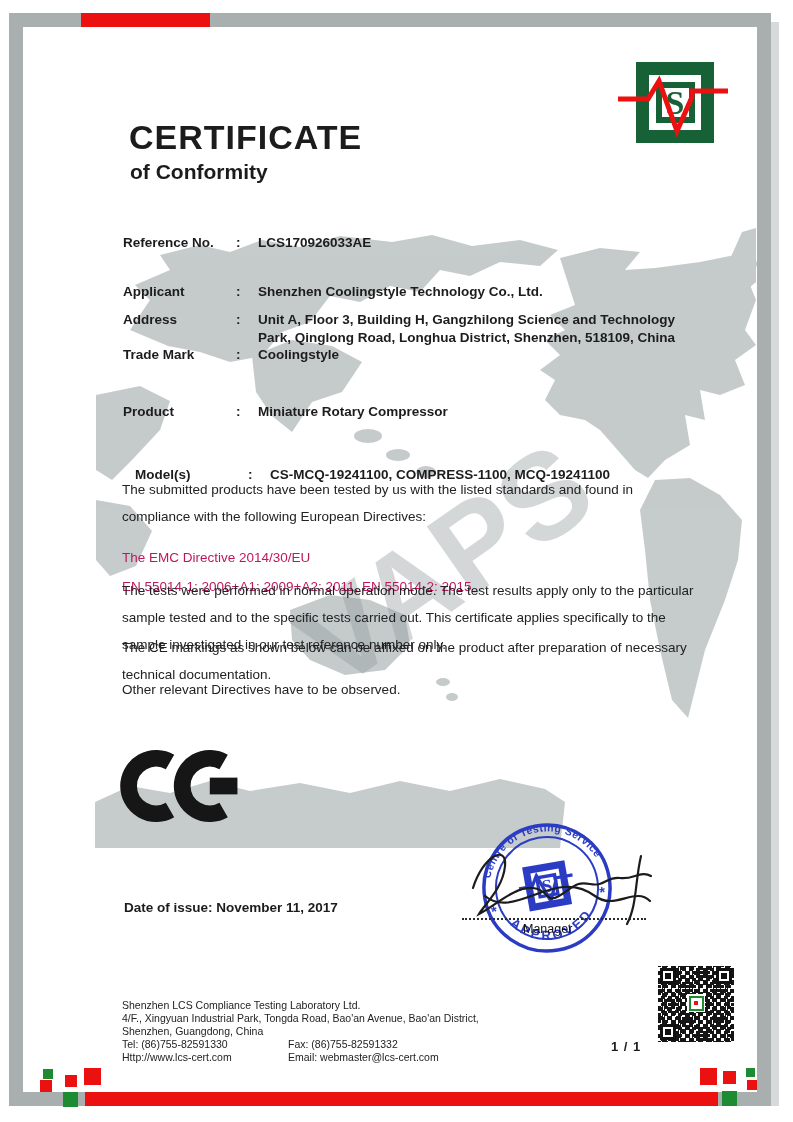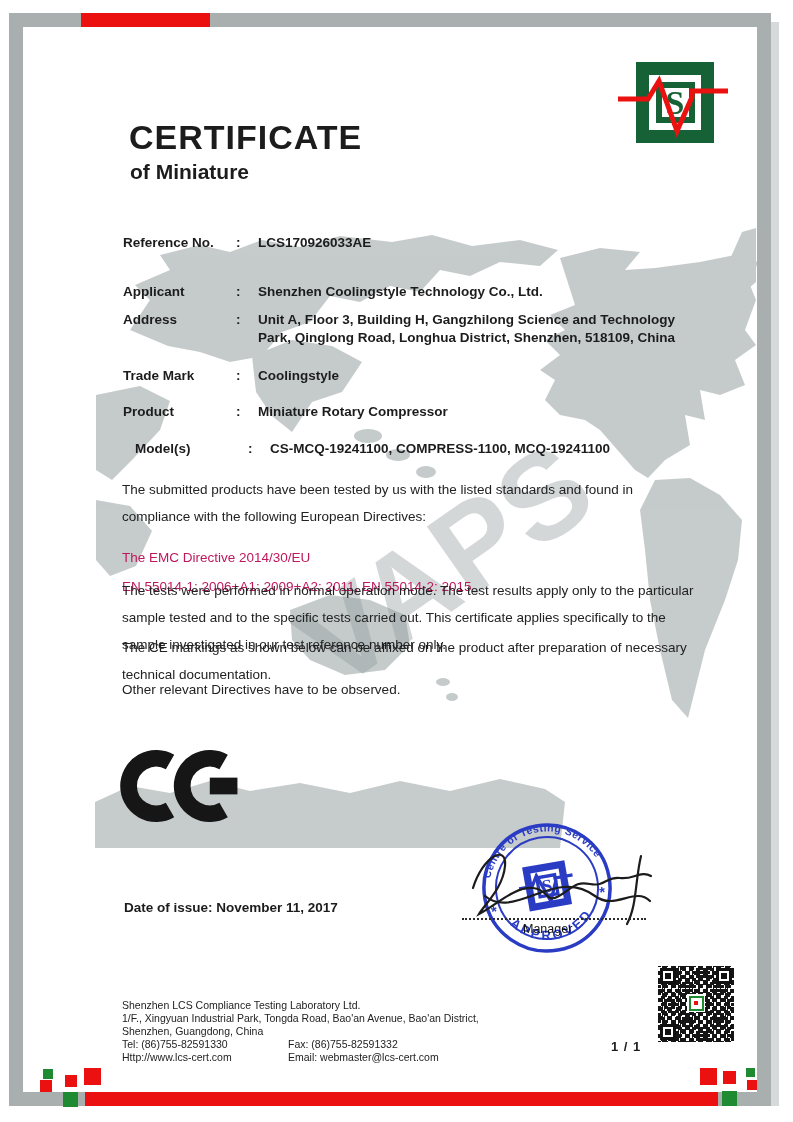--- a/index.html
+++ b/index.html
@@ -116,48 +116,48 @@
 <div class="sq green" style="left:722px;top:1091px;width:15px;height:15px;"></div>
 
 <svg id="logo" width="114" height="100" viewBox="0 0 114 100">
   <rect x="26.5" y="18.5" width="65" height="68" fill="none" stroke="#176136" stroke-width="13"></rect>
   <rect x="43" y="35" width="33" height="35" fill="#fff" stroke="#176136" stroke-width="6"></rect>
   <text x="59" y="64" font-family="'Liberation Serif', serif" font-weight="bold" font-size="34" fill="#176136" text-anchor="middle">S</text>
   <path d="M2,49 H32 L43,31 L61,81 L76,47 V41 H112" fill="none" stroke="#ec1111" stroke-width="5" stroke-linejoin="miter"></path>
 </svg>
 
 <div class="title">CERTIFICATE</div>
-<div class="subtitle">of Miniature</div>
+<div class="subtitle">of Conformity</div>
 
 <div class="field-row" style="top:234px;">
   <span class="lbl">Reference No.</span>
   <span class="colon">:</span>
   <span class="val">LCS170926033AE</span>
 </div>
 <div class="field-row" style="top:275px;margin-top:8px;">
   <span class="lbl">Applicant</span>
   <span class="colon">:</span>
   <span class="val">Shenzhen Coolingstyle Technology Co., Ltd.</span>
 </div>
 <div class="field-row" style="top:311px;">
   <span class="lbl">Address</span>
   <span class="colon">:</span>
   <span class="val">Unit A, Floor 3, Building H, Gangzhilong Science and Technology Park, Qinglong Road, Longhua District, Shenzhen, 518109, China</span>
 </div>
-<div class="field-row" style="top:367px;">
+<div class="field-row" style="top:346px;">
   <span class="lbl">Trade Mark</span>
   <span class="colon">:</span>
   <span class="val">Coolingstyle</span>
 </div>
 <div class="field-row" style="top:403px;">
   <span class="lbl">Product</span>
   <span class="colon">:</span>
   <span class="val">Miniature Rotary Compressor</span>
 </div>
-<div class="field-row" style="top:440px;padding-left:12px;">
+<div class="field-row" style="top:466px;padding-left:12px;">
   <span class="lbl">Model(s)</span>
   <span class="colon">:</span>
   <span class="val">CS-MCQ-19241100, COMPRESS-1100, MCQ-19241100</span>
 </div>
 
 <div class="para" style="top:476px;">The submitted products have been tested by us with the listed standards and found in compliance with the following European Directives:</div>
 <div class="para bold" style="top:520px;">The EMC Directive 2014/30/EU</div>
 <div class="para bold" style="top:549px;">EN 55014-1: 2006+A1: 2009+A2: 2011, EN 55014-2: 2015</div>
 <div class="para" style="top:577px;">The tests were performed in normal operation mode. The test results apply only to the particular sample tested and to the specific tests carried out. This certificate applies specifically to the sample investigated in our test reference number only.</div>
 <div class="para" style="top:634px;">The CE markings as shown below can be affixed on the product after preparation of necessary technical documentation.</div>
@@ -199,21 +199,21 @@
     <path d="M18,62 C28,30 52,18 50,40 C48,62 30,78 24,88 C40,80 60,60 78,62 C95,64 90,78 104,70 C118,62 120,55 135,58 C150,61 152,50 165,52 C178,54 186,44 196,50"></path>
     <path d="M30,70 C60,95 100,40 140,70 C160,85 180,60 195,75"></path>
     <path d="M186,30 C180,55 182,80 172,98"></path>
   </g>
 </svg>
 <div id="sig-line"></div>
 <div id="manager">Manager</div>
 
 <div id="footer">
   <div>Shenzhen LCS Compliance Testing Laboratory Ltd.</div>
-  <div>1/F., Xingyuan Industrial Park, Tongda Road, Bao'an Avenue, Bao'an District,</div>
+  <div>4/F., Xingyuan Industrial Park, Tongda Road, Bao'an Avenue, Bao'an District,</div>
   <div>Shenzhen, Guangdong, China</div>
   <div class="contact-row">
     <span class="c1">Tel: (86)755-82591330</span>
     <span>Fax: (86)755-82591332</span>
   </div>
   <div class="contact-row">
     <span class="c1">Http://www.lcs-cert.com</span>
     <span>Email: webmaster@lcs-cert.com</span>
   </div>
 </div>

